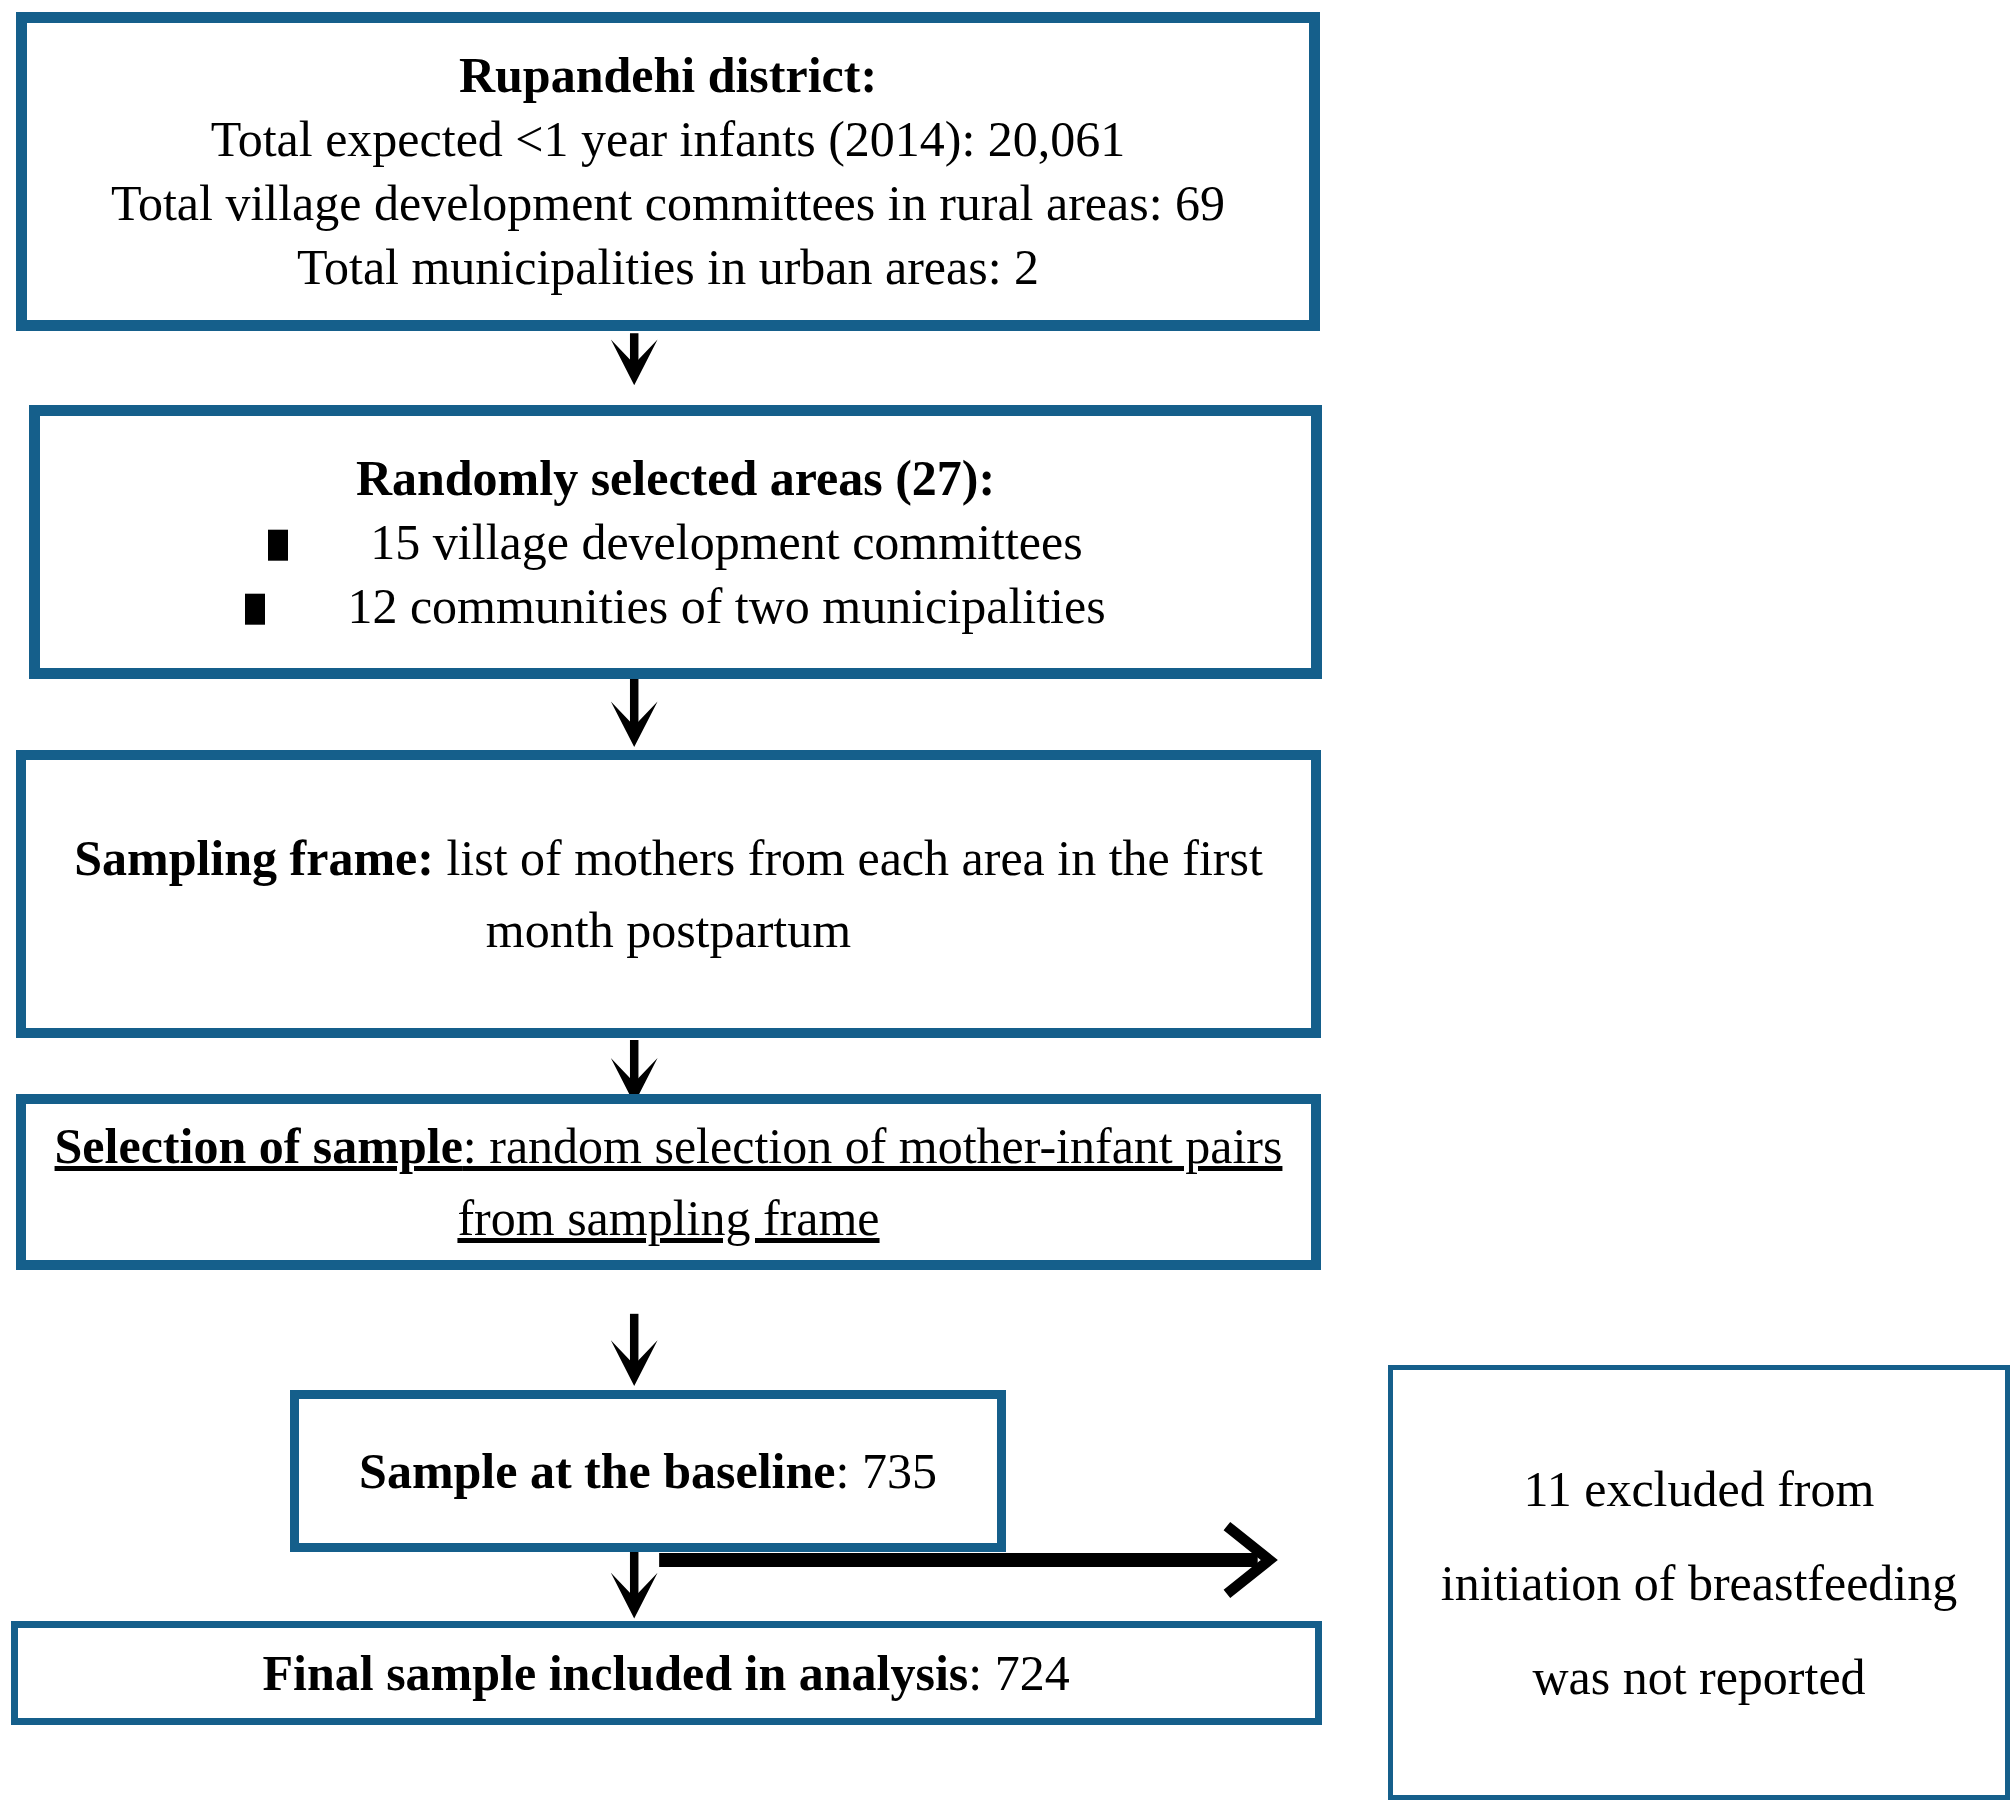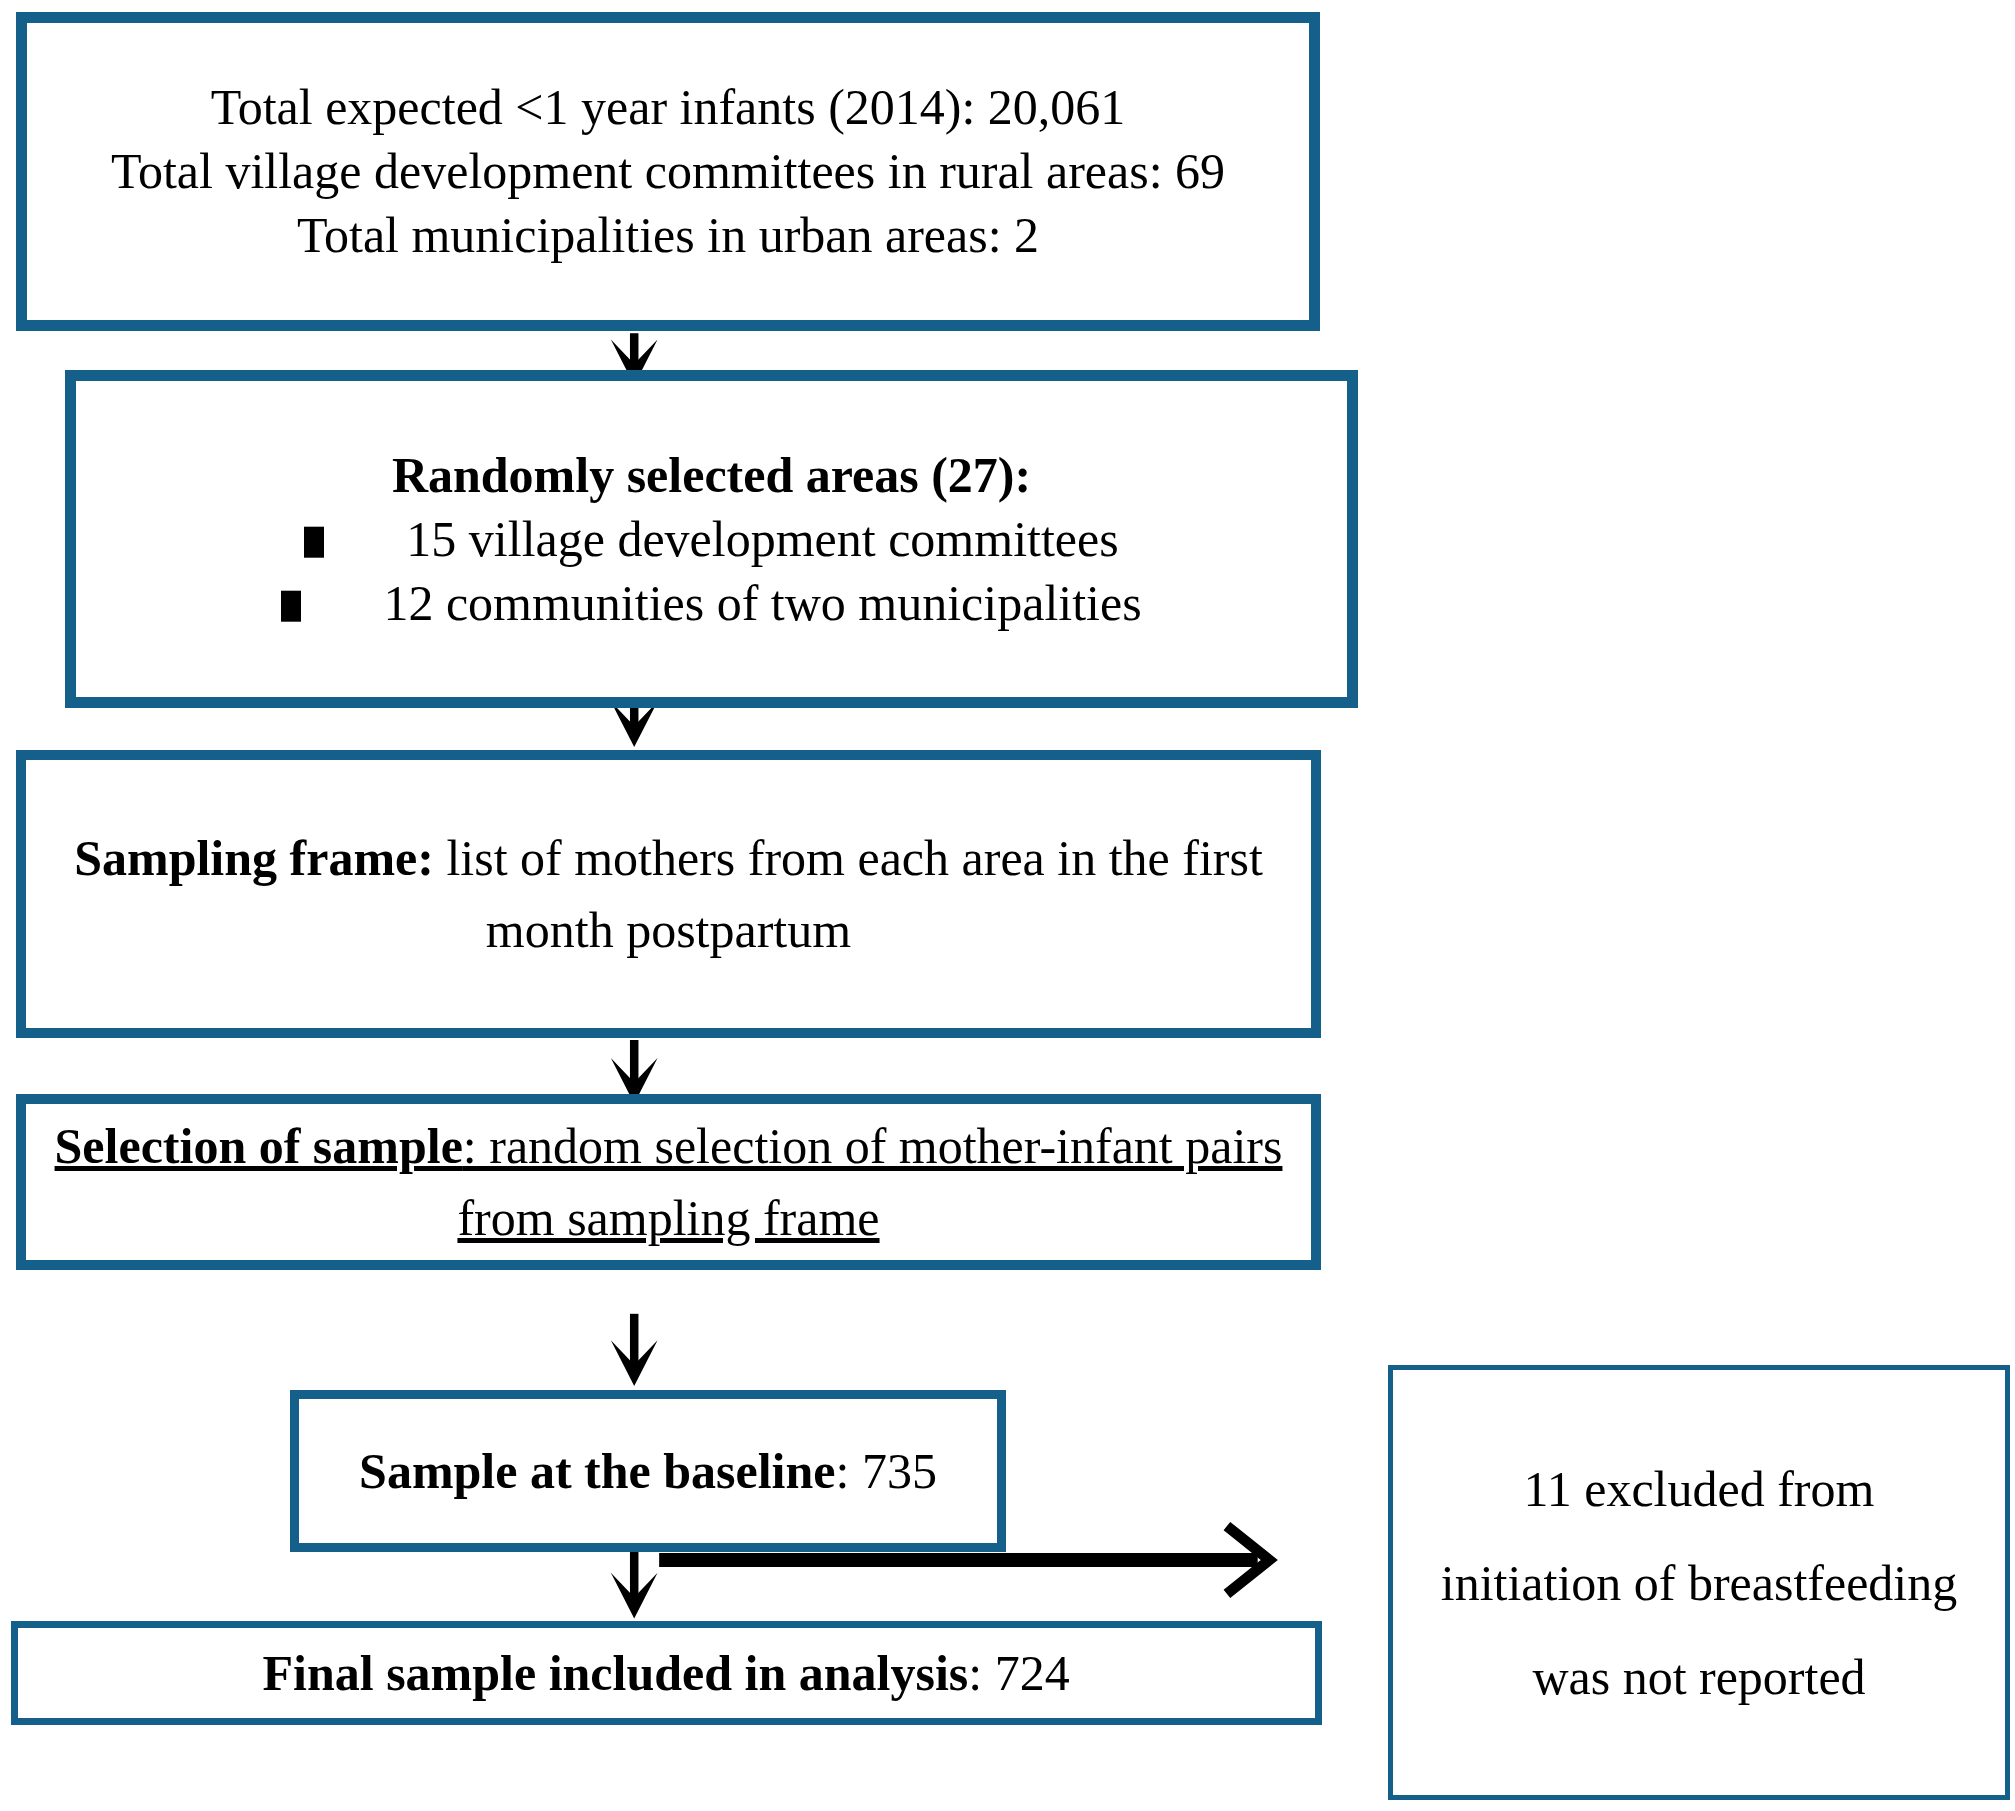--- a/index.html
+++ b/index.html
@@ -20,21 +20,21 @@
     border:11.7px solid #155F8B;
     display:flex;
     flex-direction:column;
     justify-content:center;
     align-items:center;
     text-align:center;
     line-height:1.28;
   }
   .bd { font-weight:bold; }
   .b1 { left:16px;  top:11.7px;   width:1304px; height:319px; }
-  .b2 { left:29px;  top:370px;  width:1293px; height:338px;margin-left:36px; }
+  .b2 { left:29px;  top:405px;  width:1293px; height:274px; }
   .b3 { left:16px;  top:750px; width:1305px; height:288px; border-width:10.6px; line-height:1.45; padding:0 24px; }
   .b4 { left:16px;  top:1094px; width:1305px; height:176px; border-width:10.6px; line-height:1.45; padding:0 10.6px;text-decoration:underline; }
   .b5 { left:290px; top:1390px; width:716px; height:162px; border-width:9.6px; }
   .b6 { left:10.6px;  top:1621px; width:1311px; height:104px; border-width:7.4px; }
   .b7 { left:1388px;top:1365px; width:622px; height:435px; border-width:5.3px; line-height:1.88; }
   .bullet-line { display:flex; align-items:center; justify-content:center;gap:16px; }
   .sq {
     width:20px; height:31px;
     background:#000000;
     margin-right:66px;
@@ -70,20 +70,21 @@
       <polygon points="1151,2964 1195,3050 1239,2964 1195,3010" fill="#000"></polygon>
     </g>
 
     <g>
       <line x1="1242" y1="2940" x2="2370" y2="2940" stroke="#000" stroke-width="26"></line>
       <polyline points="2312,2876 2392,2940 2312,3004" fill="none" stroke="#000" stroke-width="20"></polyline>
     </g>
   </svg>
 
   <div class="box b1">
+    <div class="bd">Rupandehi district:</div>
     <div>Total expected &lt;1 year infants (2014): 20,061</div>
     <div>Total village development committees in rural areas: 69</div>
     <div>Total municipalities in urban areas: 2</div>
   </div>
 
   <div class="box b2">
     <div class="bd">Randomly selected areas (27):</div>
     <div class="bullet-line">
       <span class="sq"></span>
       <span>15 village development committees</span>

